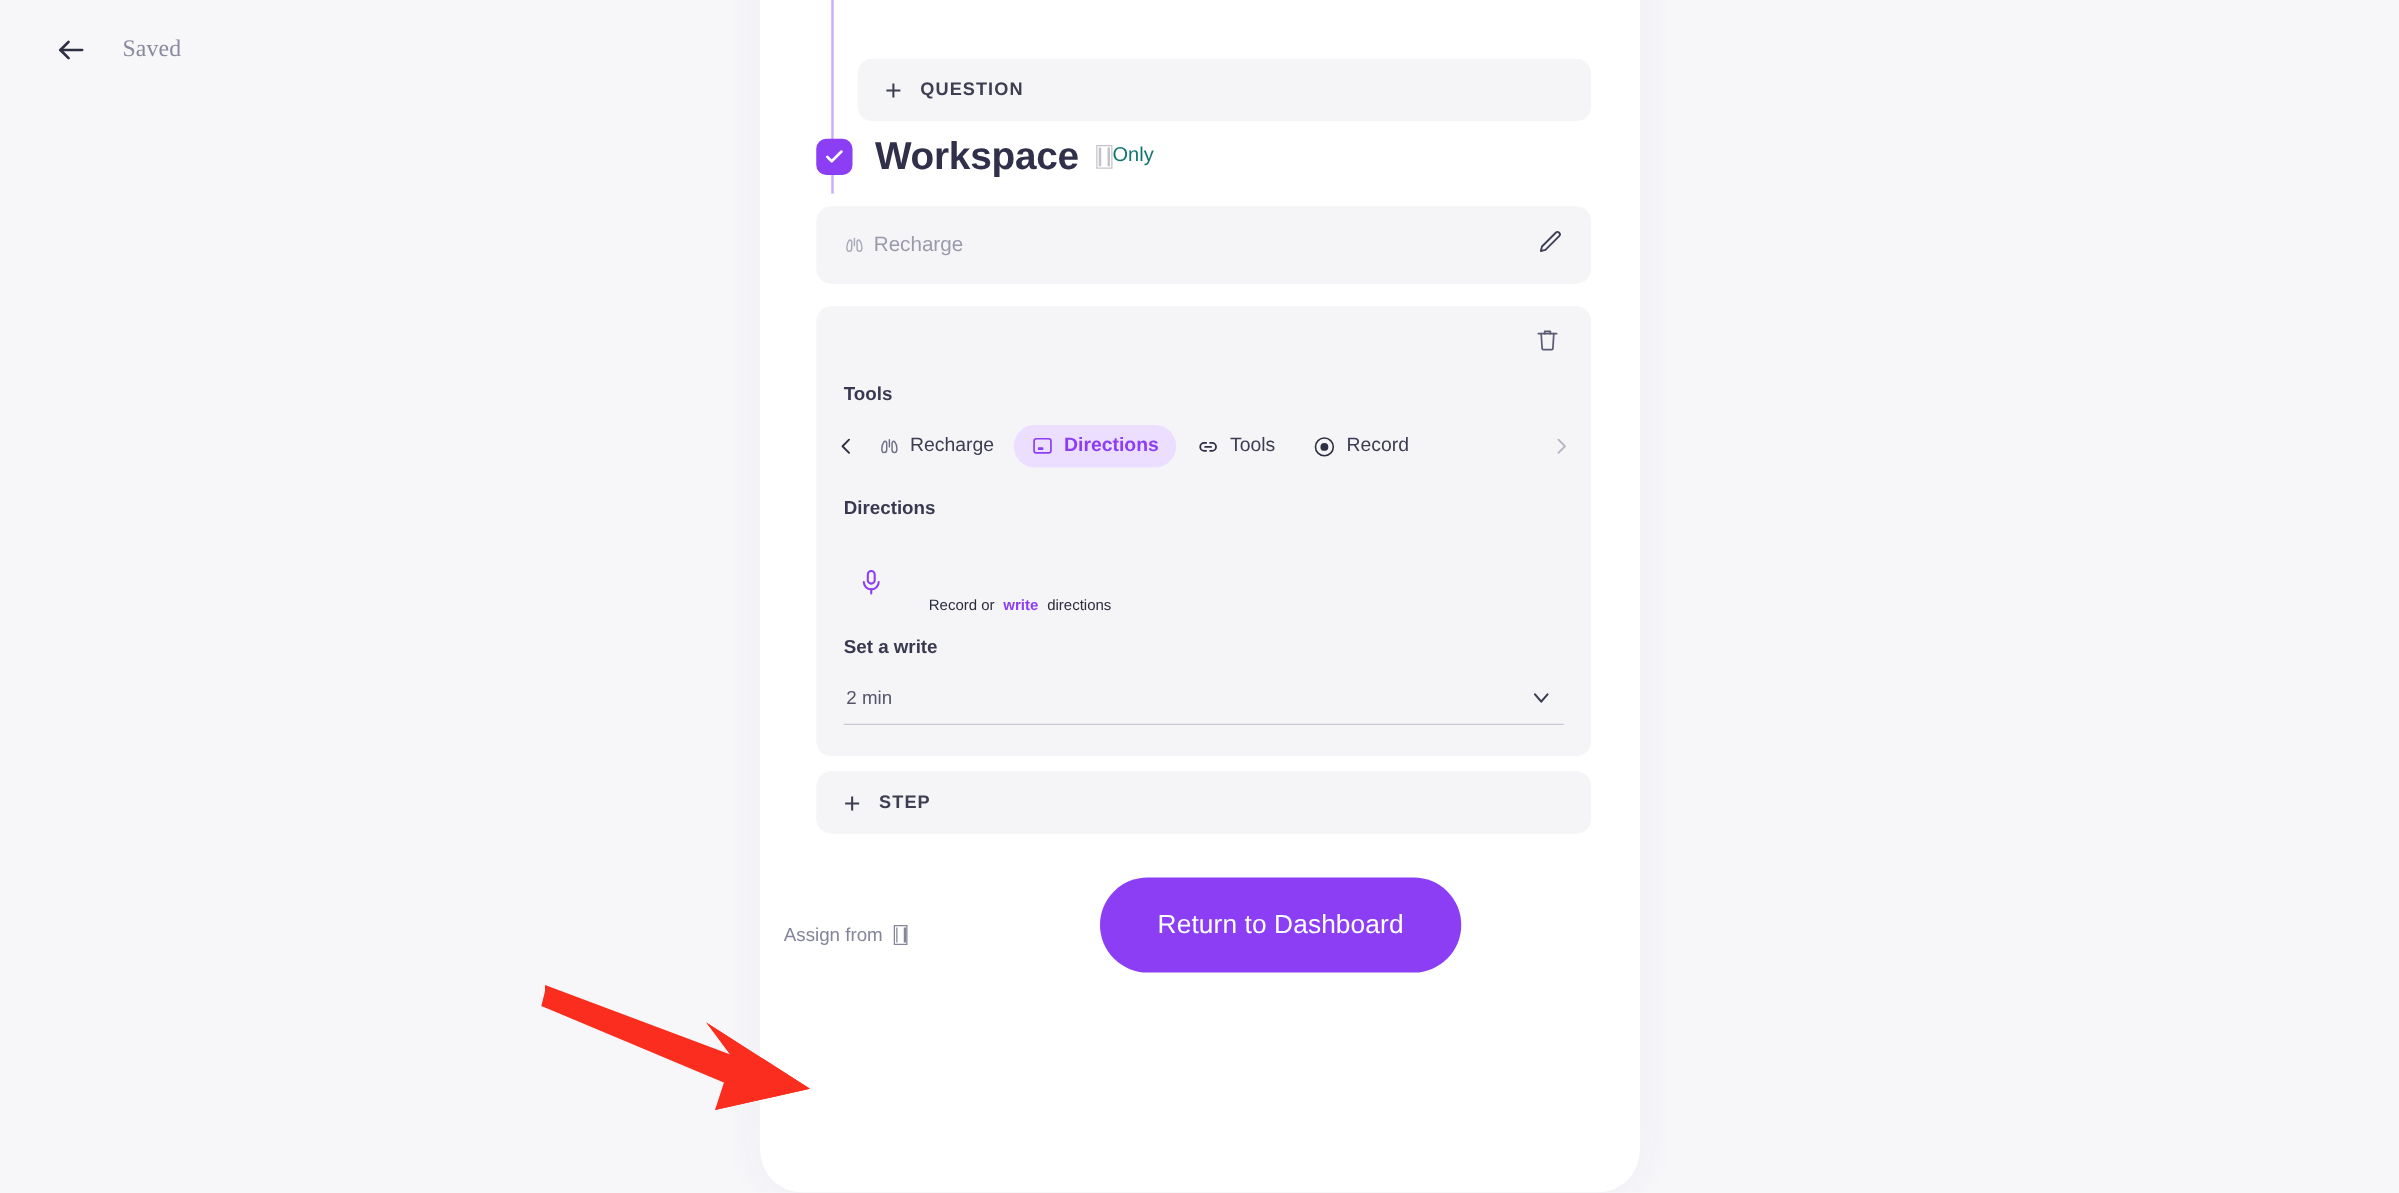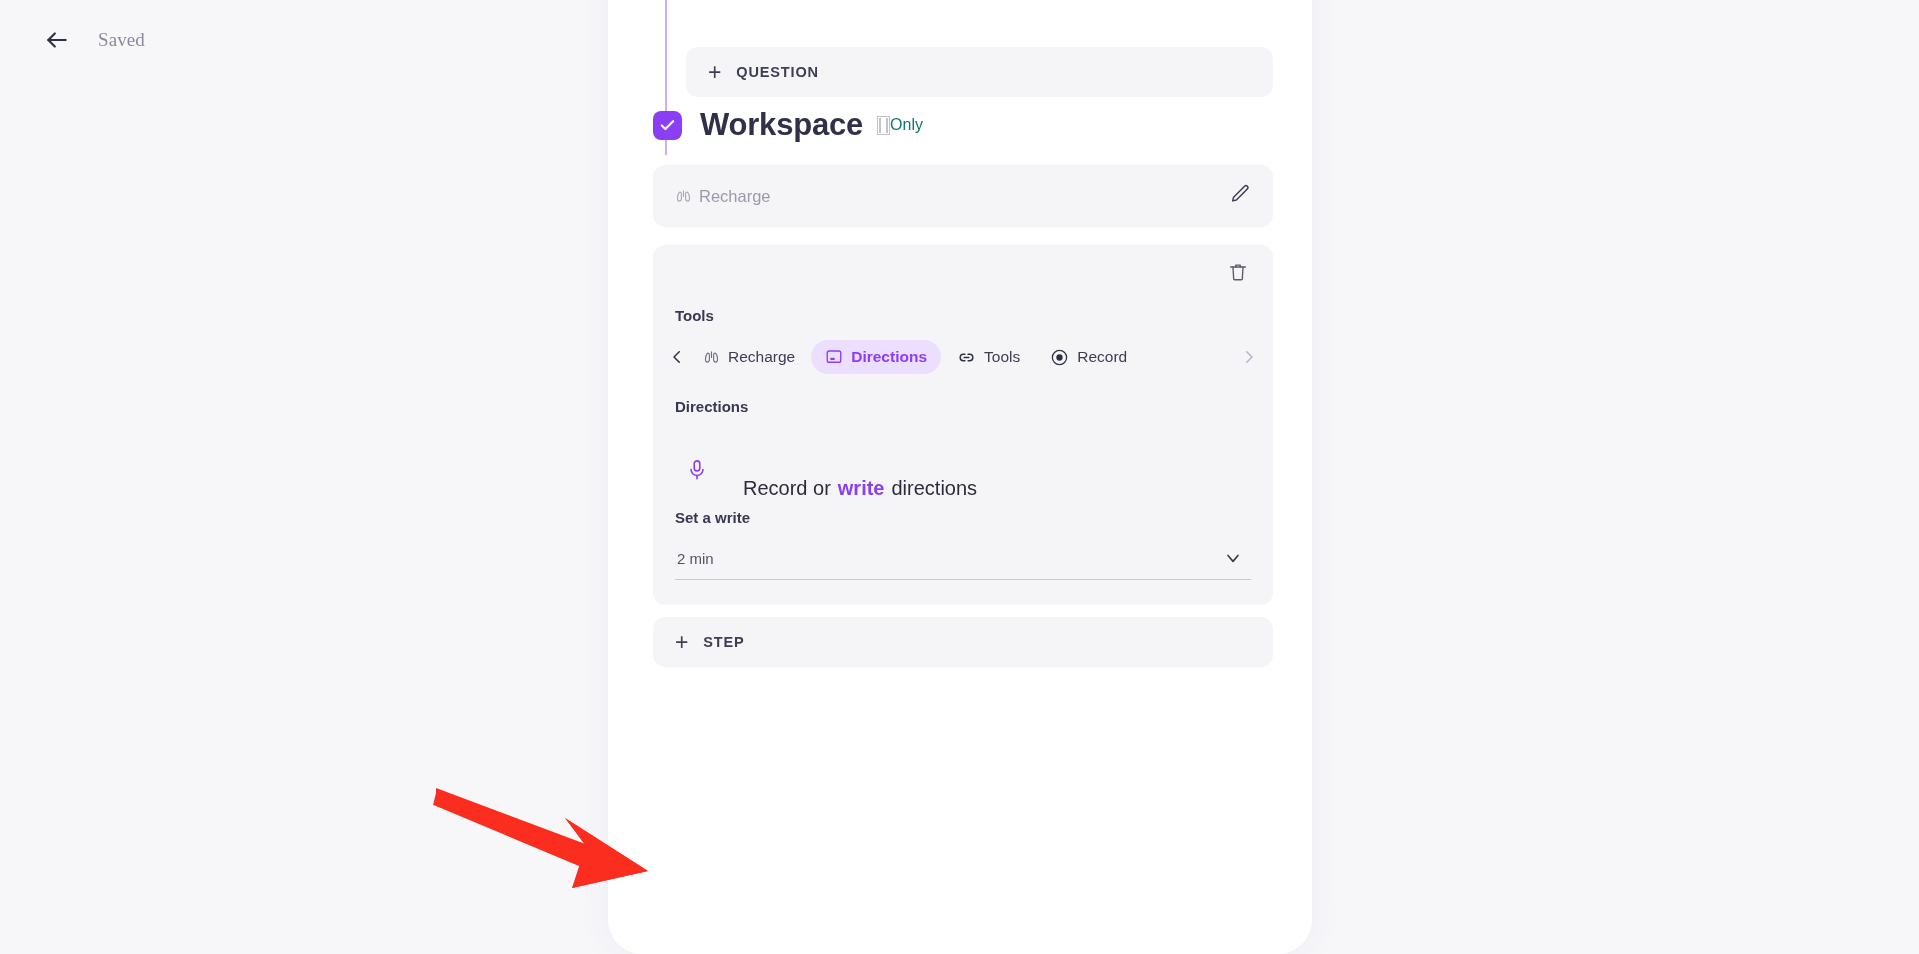--- a/index.html
+++ b/index.html
@@ -252,21 +252,21 @@
     display: flex;
     align-items: center;
   }
   .mic-btn {
     width: 44px;
     display: flex; align-items: center; justify-content: center;
     cursor: pointer;
   }
   .dir-text {
     margin-left: 24px;
-    font-size: 20px;
+    font-size: 12px;
     color: #2c2c3c;
     display: flex;
     gap: 7px;
     align-items: baseline;
   }
   .dir-write {
     color: #8b3ef4;
     font-weight: 700;
     cursor: pointer;
     margin-top: 37px;
@@ -528,20 +528,27 @@
 
     <div class="grey-box add-step-box">
       <span class="add-label">
         <span class="plus-glyph">+</span>
         <span>STEP</span>
       </span>
     </div>
 
   </div>
 
+  <div class="footer">
+    <div class="assign-from">
+      <span>Assign from</span>
+      <span class="assign-tofu"></span>
+    </div>
+    <button class="return-btn" style="left:auto;right:143px;">Return to Dashboard</button>
+  </div>
 </div>
 
 <svg class="annotation-arrow" viewBox="0 0 1919 954" xmlns="http://www.w3.org/2000/svg">
   <g>
     <path d="M436 788 L596 848 L579 866 L436 806 Z" fill="#fa2d1e"></path>
     <path d="M565 818 L648 871 L572 888 L592 852 Z" fill="#fa2d1e"></path>
     <path d="M437 789 L585 845 L565 818 L648 871 L572 888 L585 848 L433 805 Z" fill="#fa2d1e"></path>
   </g>
 </svg>
 

